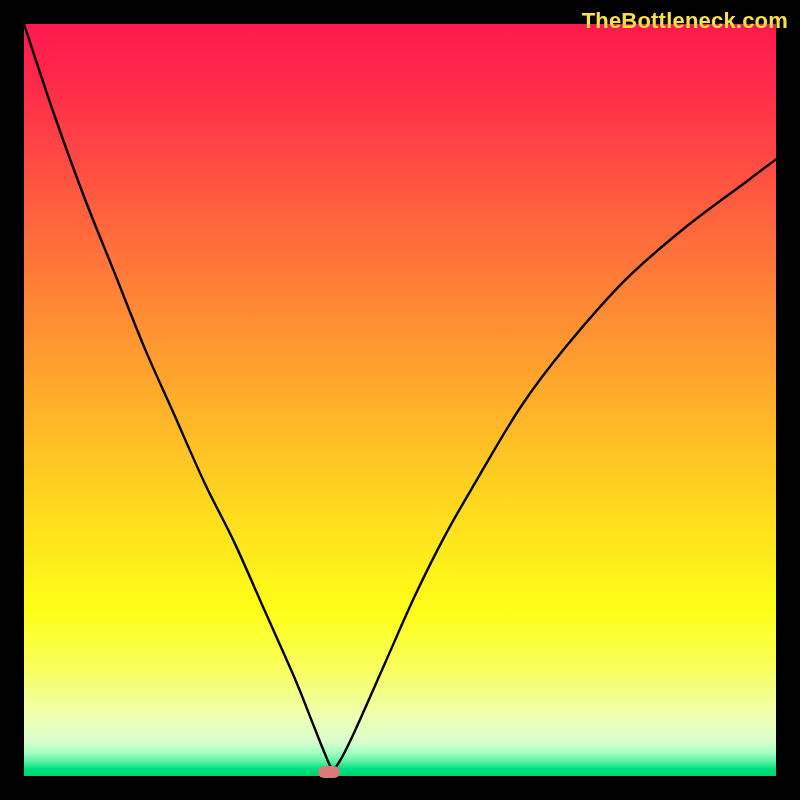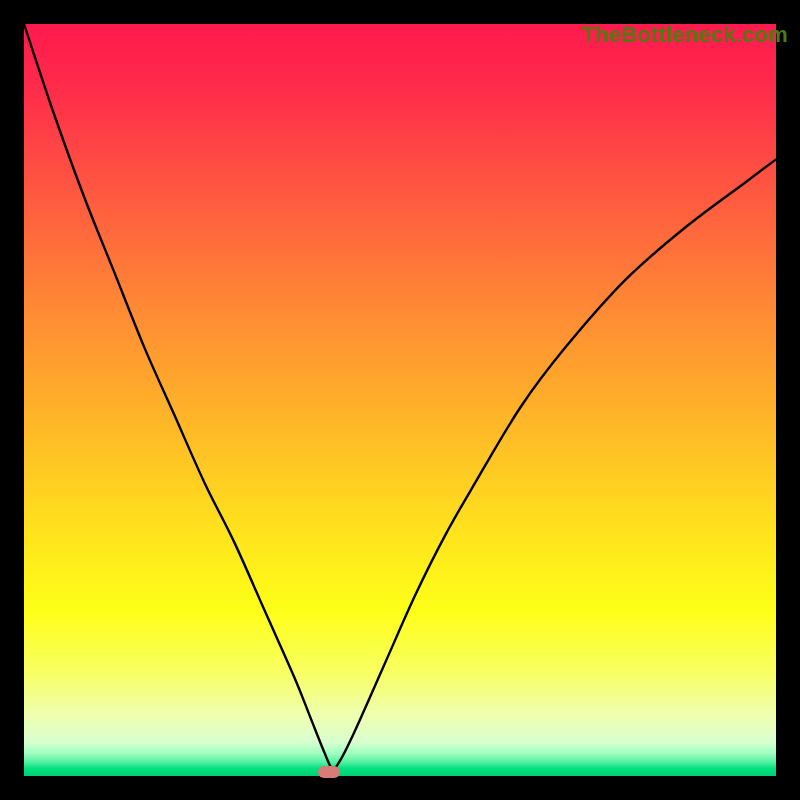--- a/index.html
+++ b/index.html
@@ -30,26 +30,26 @@
       #efffb0 92%,
       #d8ffd0 95.5%,
       #9effc0 97%,
       #50f0a0 98.2%,
       #00e080 99%,
       #00d070 100%
     );
   }
   .watermark {
     position: absolute;
-    top: 22px;
+    top: 8px;
     right: 12px;
     font-family: Arial, Helvetica, sans-serif;
     font-size: 22px;
     font-weight: 600;
-    color: #4d7c0f;
+    color: #fde047;
     letter-spacing: 0.2px;
     user-select: none;
   }
   svg.curve {
     position: absolute;
     left: 0; top: 0;
     width: 100%; height: 100%;
   }
   .marker {
     position: absolute;

